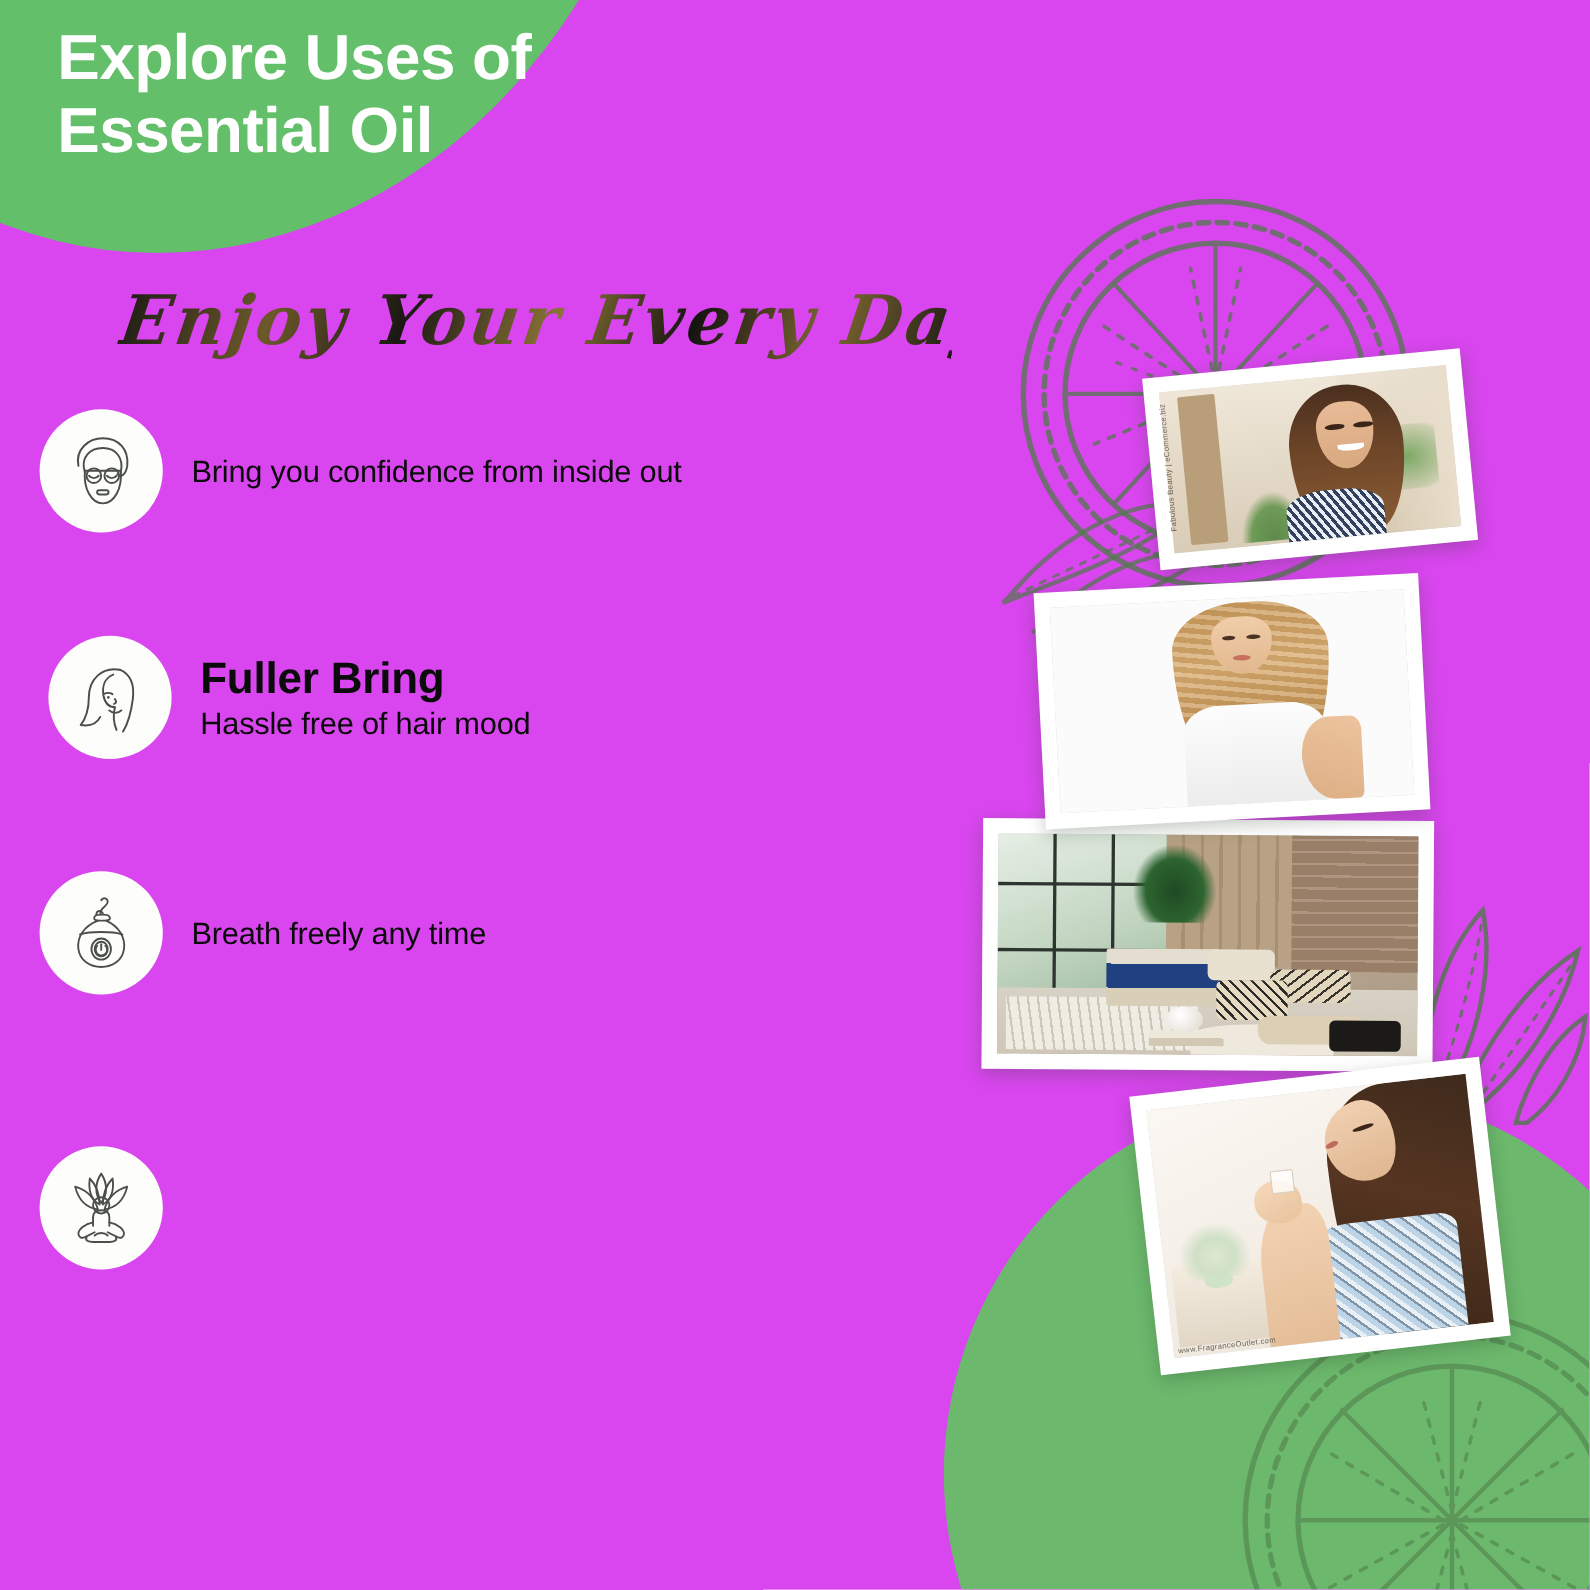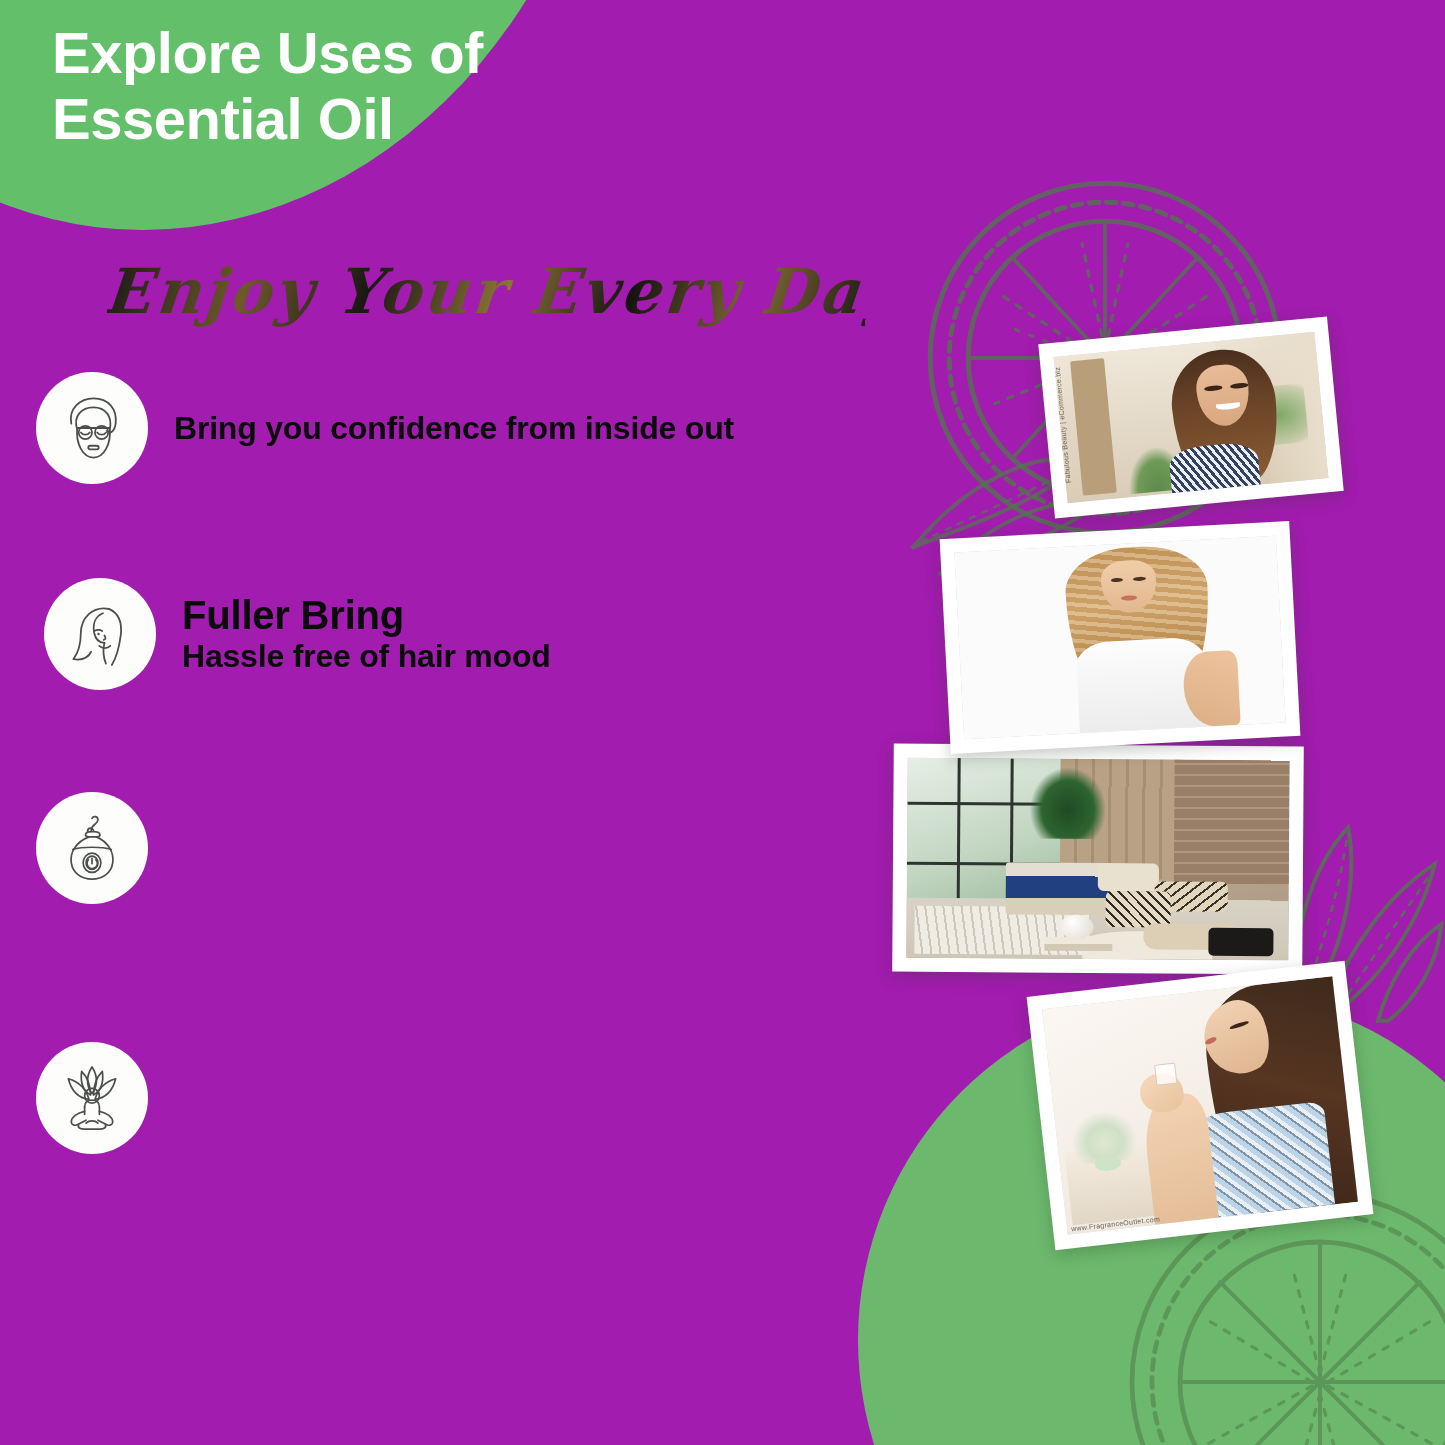--- a/index.html
+++ b/index.html
@@ -6,21 +6,21 @@
 
   html, body {
     width:1445px; height:1445px;
     font-family:"Liberation Sans", sans-serif;
     overflow:hidden;
   }
 
   #poster {
     position:relative;
     width:1445px; height:1445px;
-    background:#a21caf;
+    background:#d946ef;
     overflow:hidden;
   }
 
   
   .bg-header-blob {
     position:absolute;
     left:-320px; top:-440px;
     width:940px; height:670px;
     background:#64bf6a;
     border-radius:0 0 60% 58% / 0 0 100% 100%;
@@ -99,22 +99,22 @@
   .feature-icon svg { width:74px; height:74px; display:block; }
 
   .feature-text { color:#0b0b0b; }
   .feature-title {
     font-size:40px;
     font-weight:bold;
     line-height:1.12;
     letter-spacing:-0.2px;
   }
   .feature-sub {
-    font-size:32px;
-    font-weight:bold;
+    font-size:28px;
+    font-weight:normal;
     line-height:1.12;
     letter-spacing:-0.2px;
     margin-top:2px;
   }
 
   
   .photo {
     position:absolute;
     background:#ffffff;
     box-shadow:0 5px 16px rgba(40,60,35,.28);
@@ -397,20 +397,21 @@
           <path d="M42 30 C40 33 42 35 46 35 L56 35 C60 35 62 33 60 30 C58 27 44 27 42 30 Z"></path>
           <path d="M46 35 C28 42 20 56 22 70 C24 84 36 92 50 92 C64 92 76 84 78 70 C80 56 72 42 56 35"></path>
           <path d="M24 52 C36 48 64 48 76 52"></path>
           <ellipse cx="50" cy="70" rx="12" ry="13"></ellipse>
           <ellipse cx="50" cy="70" rx="8" ry="9"></ellipse>
           <path d="M50 64 L50 71"></path>
           <path d="M45 66 C42 69 43 75 47 77 C51 79 56 77 57 73 C58 69 56 66 55 66"></path>
         </svg>
       </div>
       <div class="feature-text">
+        <div class="feature-sub">Breath freely any time</div>
       </div>
     </div>
 
     <div class="feature feature-3">
       <div class="feature-icon">
         <svg viewBox="0 0 100 100" fill="none" stroke="#4b4f4b" stroke-width="2.3" stroke-linecap="round" stroke-linejoin="round">
           <path d="M50 8 C42 20 42 34 50 44 C58 34 58 20 50 8 Z"></path>
           <path d="M36 14 C34 28 38 40 48 46 C48 34 44 22 36 14 Z"></path>
           <path d="M64 14 C66 28 62 40 52 46 C52 34 56 22 64 14 Z"></path>
           <path d="M18 24 C22 40 32 50 46 52 C42 38 32 28 18 24 Z"></path>

